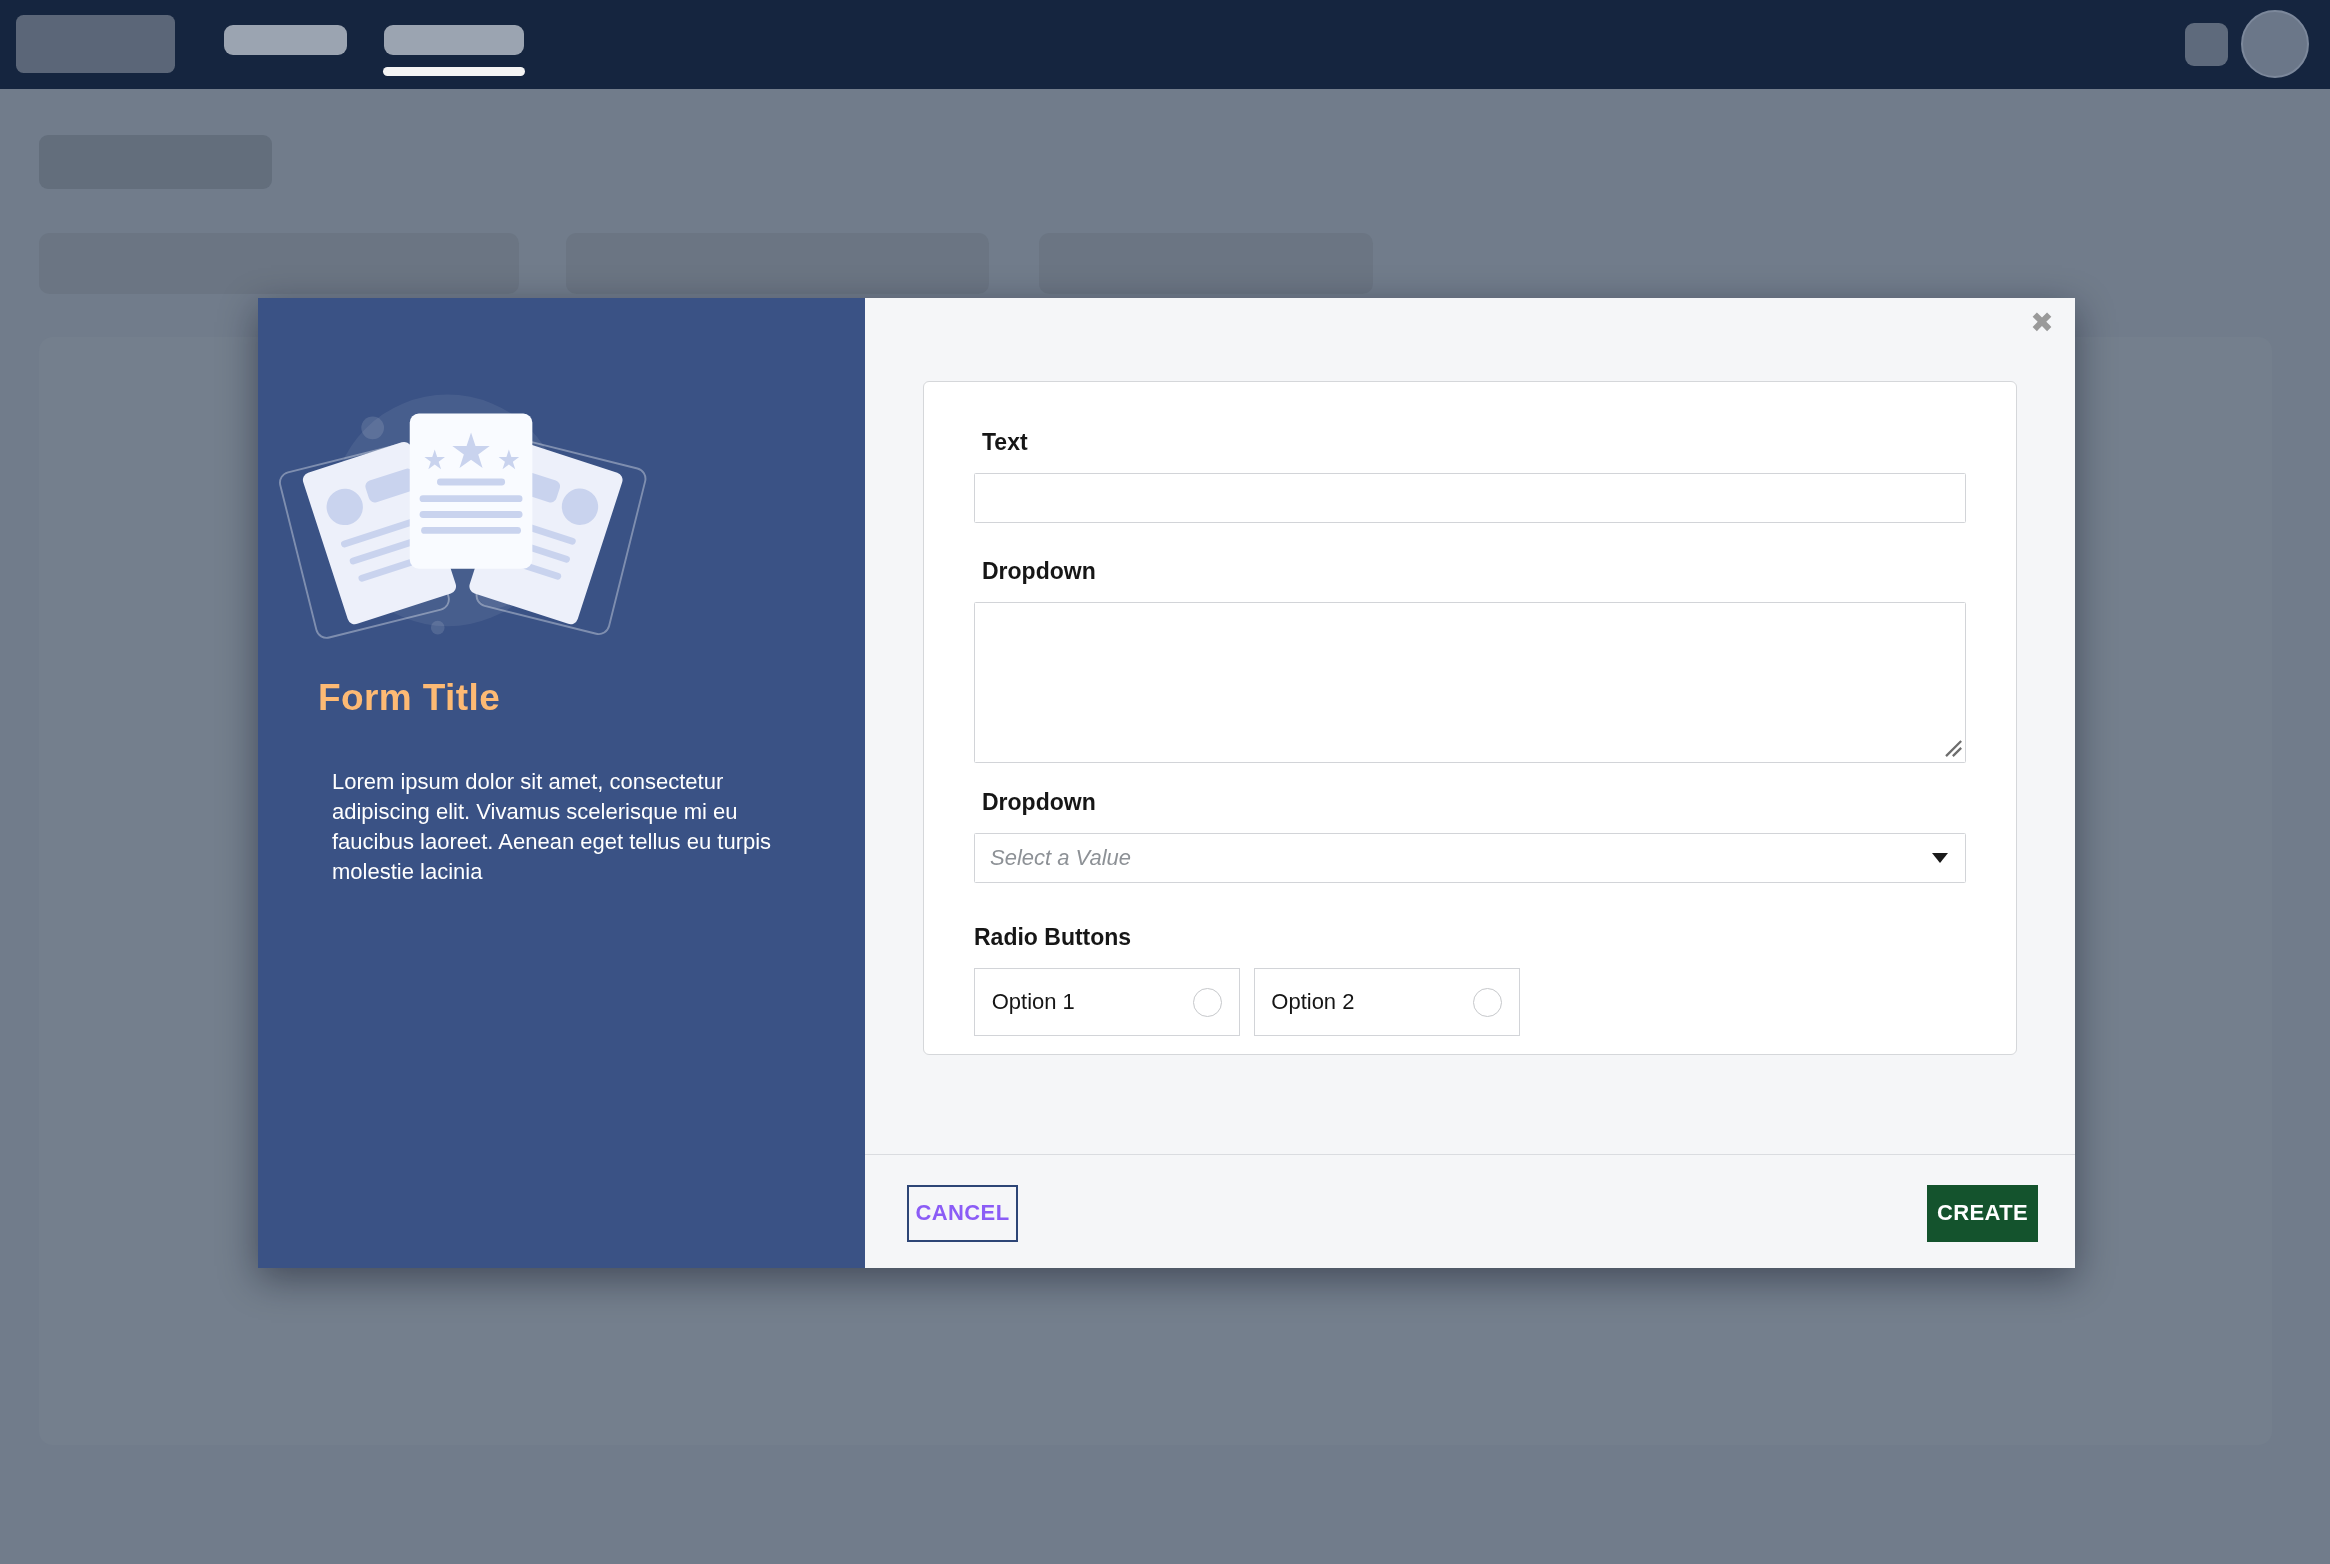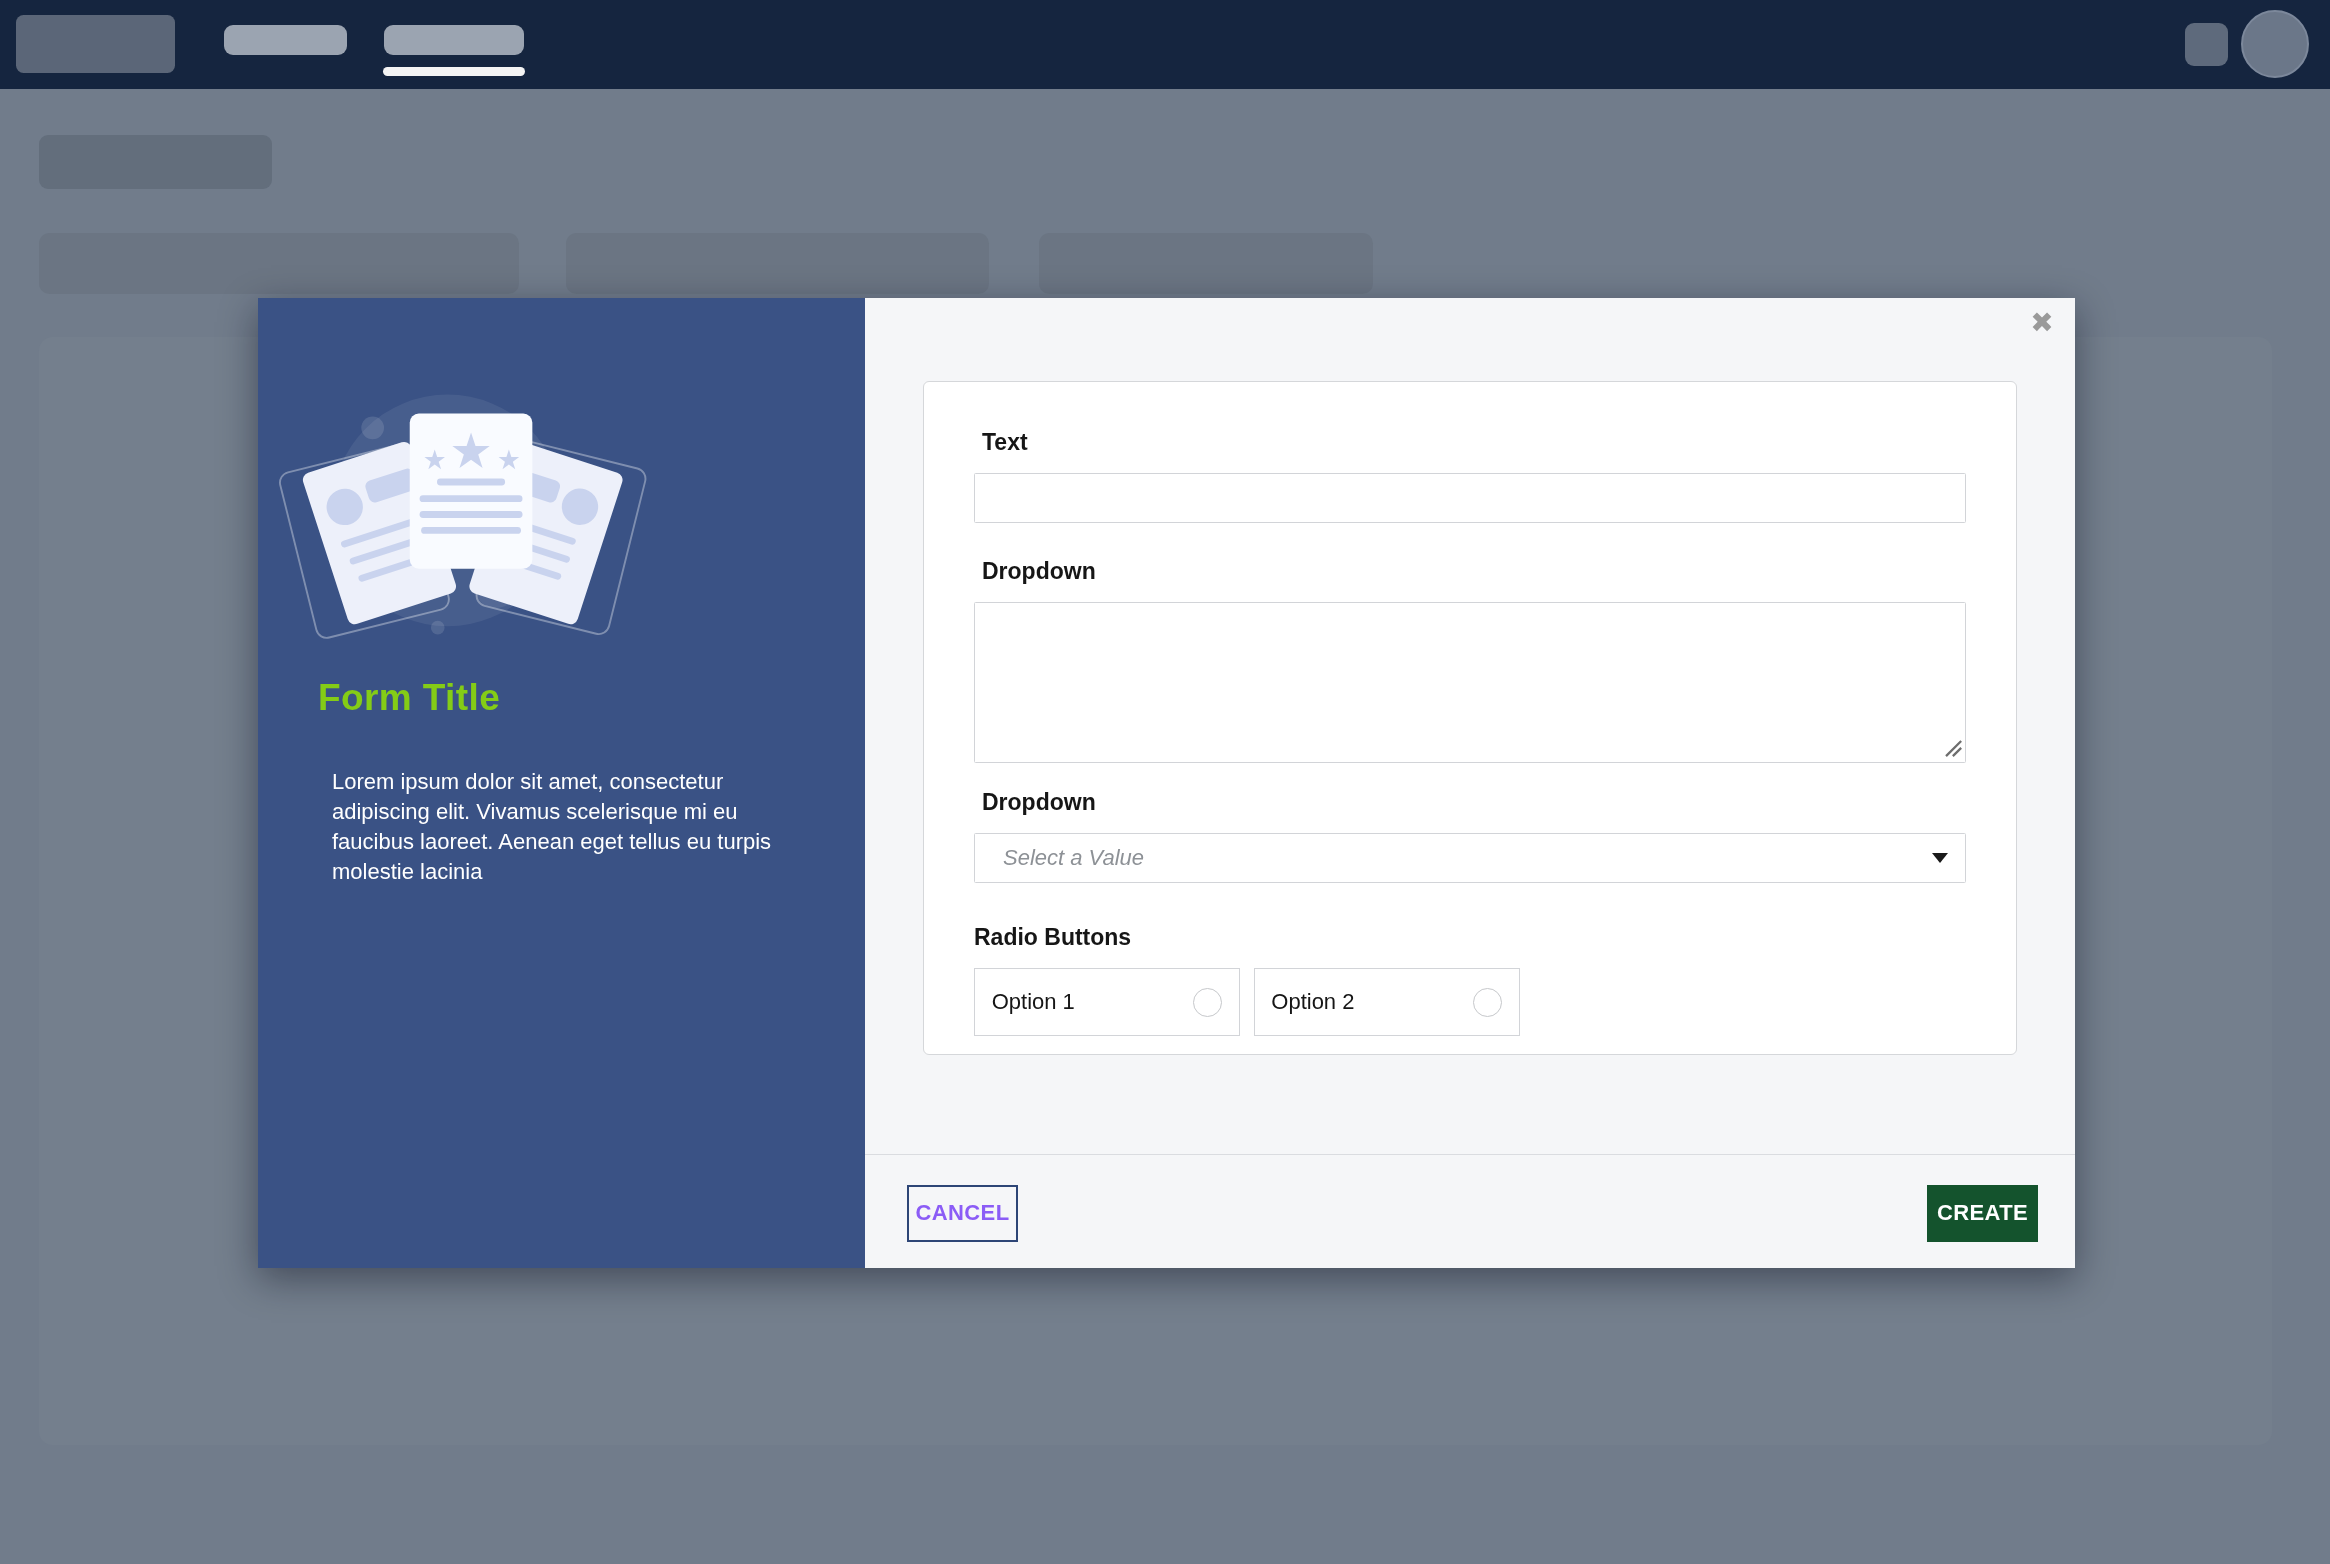--- a/index.html
+++ b/index.html
@@ -23,21 +23,21 @@
   .ph-row.r3{left:1039px;width:334px;}
   .ph-bigcard{position:absolute;left:39px;top:337px;width:2233px;height:1108px;border-radius:13.6px;background:#747f8d;}
   
   .modal{
     position:absolute;left:258px;top:298px;width:1817px;height:970px;display:flex;
     box-shadow:0 10.6px 36px rgba(8,14,28,.45);
   }
   .modal-left{flex:none;width:607px;background:#3a5285;position:relative;color:#fff;}
   .illustration{position:absolute;left:42px;top:76px;width:333px;height:303px;overflow:visible;}
   .illustration svg{overflow:visible;display:block;}
-  .modal-title{position:absolute;left:60px;top:379px;margin:0;font-size:37px;font-weight:700;color:#84cc16;letter-spacing:0.4px;}
+  .modal-title{position:absolute;left:60px;top:379px;margin:0;font-size:37px;font-weight:700;color:#fdba74;letter-spacing:0.4px;}
   .modal-desc{position:absolute;left:60px;top:455px;width:443px;margin:14px;font-size:22px;line-height:30px;color:#ffffff;font-weight:400;}
   .modal-right{flex:1;background:#f5f6f8;position:relative;}
   .close-btn{
     position:absolute;top:6px;right:16.7px;border:none;background:transparent;cursor:pointer;
     font-size:28px;font-weight:700;color:#9a9a9a;line-height:1;padding:4.5px;font-family:"DejaVu Sans",sans-serif;
   }
   .form-card{
     position:absolute;left:58px;top:83px;width:1094px;height:674px;box-sizing:border-box;
     background:#ffffff;border:1.5px solid #d5d7da;border-radius:6px;padding:47px 50px;
   }
@@ -50,21 +50,21 @@
   .gap1{margin-top:35px;}
   .ta-wrap{position:relative;}
   .paragraph-input{
     display:block;width:100%;height:161px;box-sizing:border-box;border:1.5px solid #d2d4d8;border-radius:1.5px;
     background:#fff;font-size:21px;padding:10.6px 13.6px;resize:none;font-family:"Liberation Sans",sans-serif;color:#222;
   }
   .ta-grip{position:absolute;right:3.8px;bottom:5.3px;pointer-events:none;}
   .gap2{margin-top:26px;}
   .select-box{
     position:relative;width:100%;height:50px;box-sizing:border-box;border:1.5px solid #d2d4d8;border-radius:1.5px;
-    background:#fff;display:flex;align-items:center;padding:0 28px;cursor:pointer;
+    background:#fff;display:flex;align-items:center;padding:0 15px;cursor:pointer;
   }
   .select-placeholder{font-size:22px;font-style:italic;color:#8d9196;}
   .caret{
     position:absolute;right:16.7px;top:50%;transform:translateY(-50%);
     width:0;height:0;border-left:8.3px solid transparent;border-right:8.3px solid transparent;border-top:10.6px solid #1a1a1a;
   }
   .gap3{margin-top:41px;}
   .radio-row{display:flex;gap:13.6px;margin-top:18px;}
   .radio-box{
     width:266px;height:68px;box-sizing:border-box;border:1.5px solid #d2d4d8;background:#fff;

